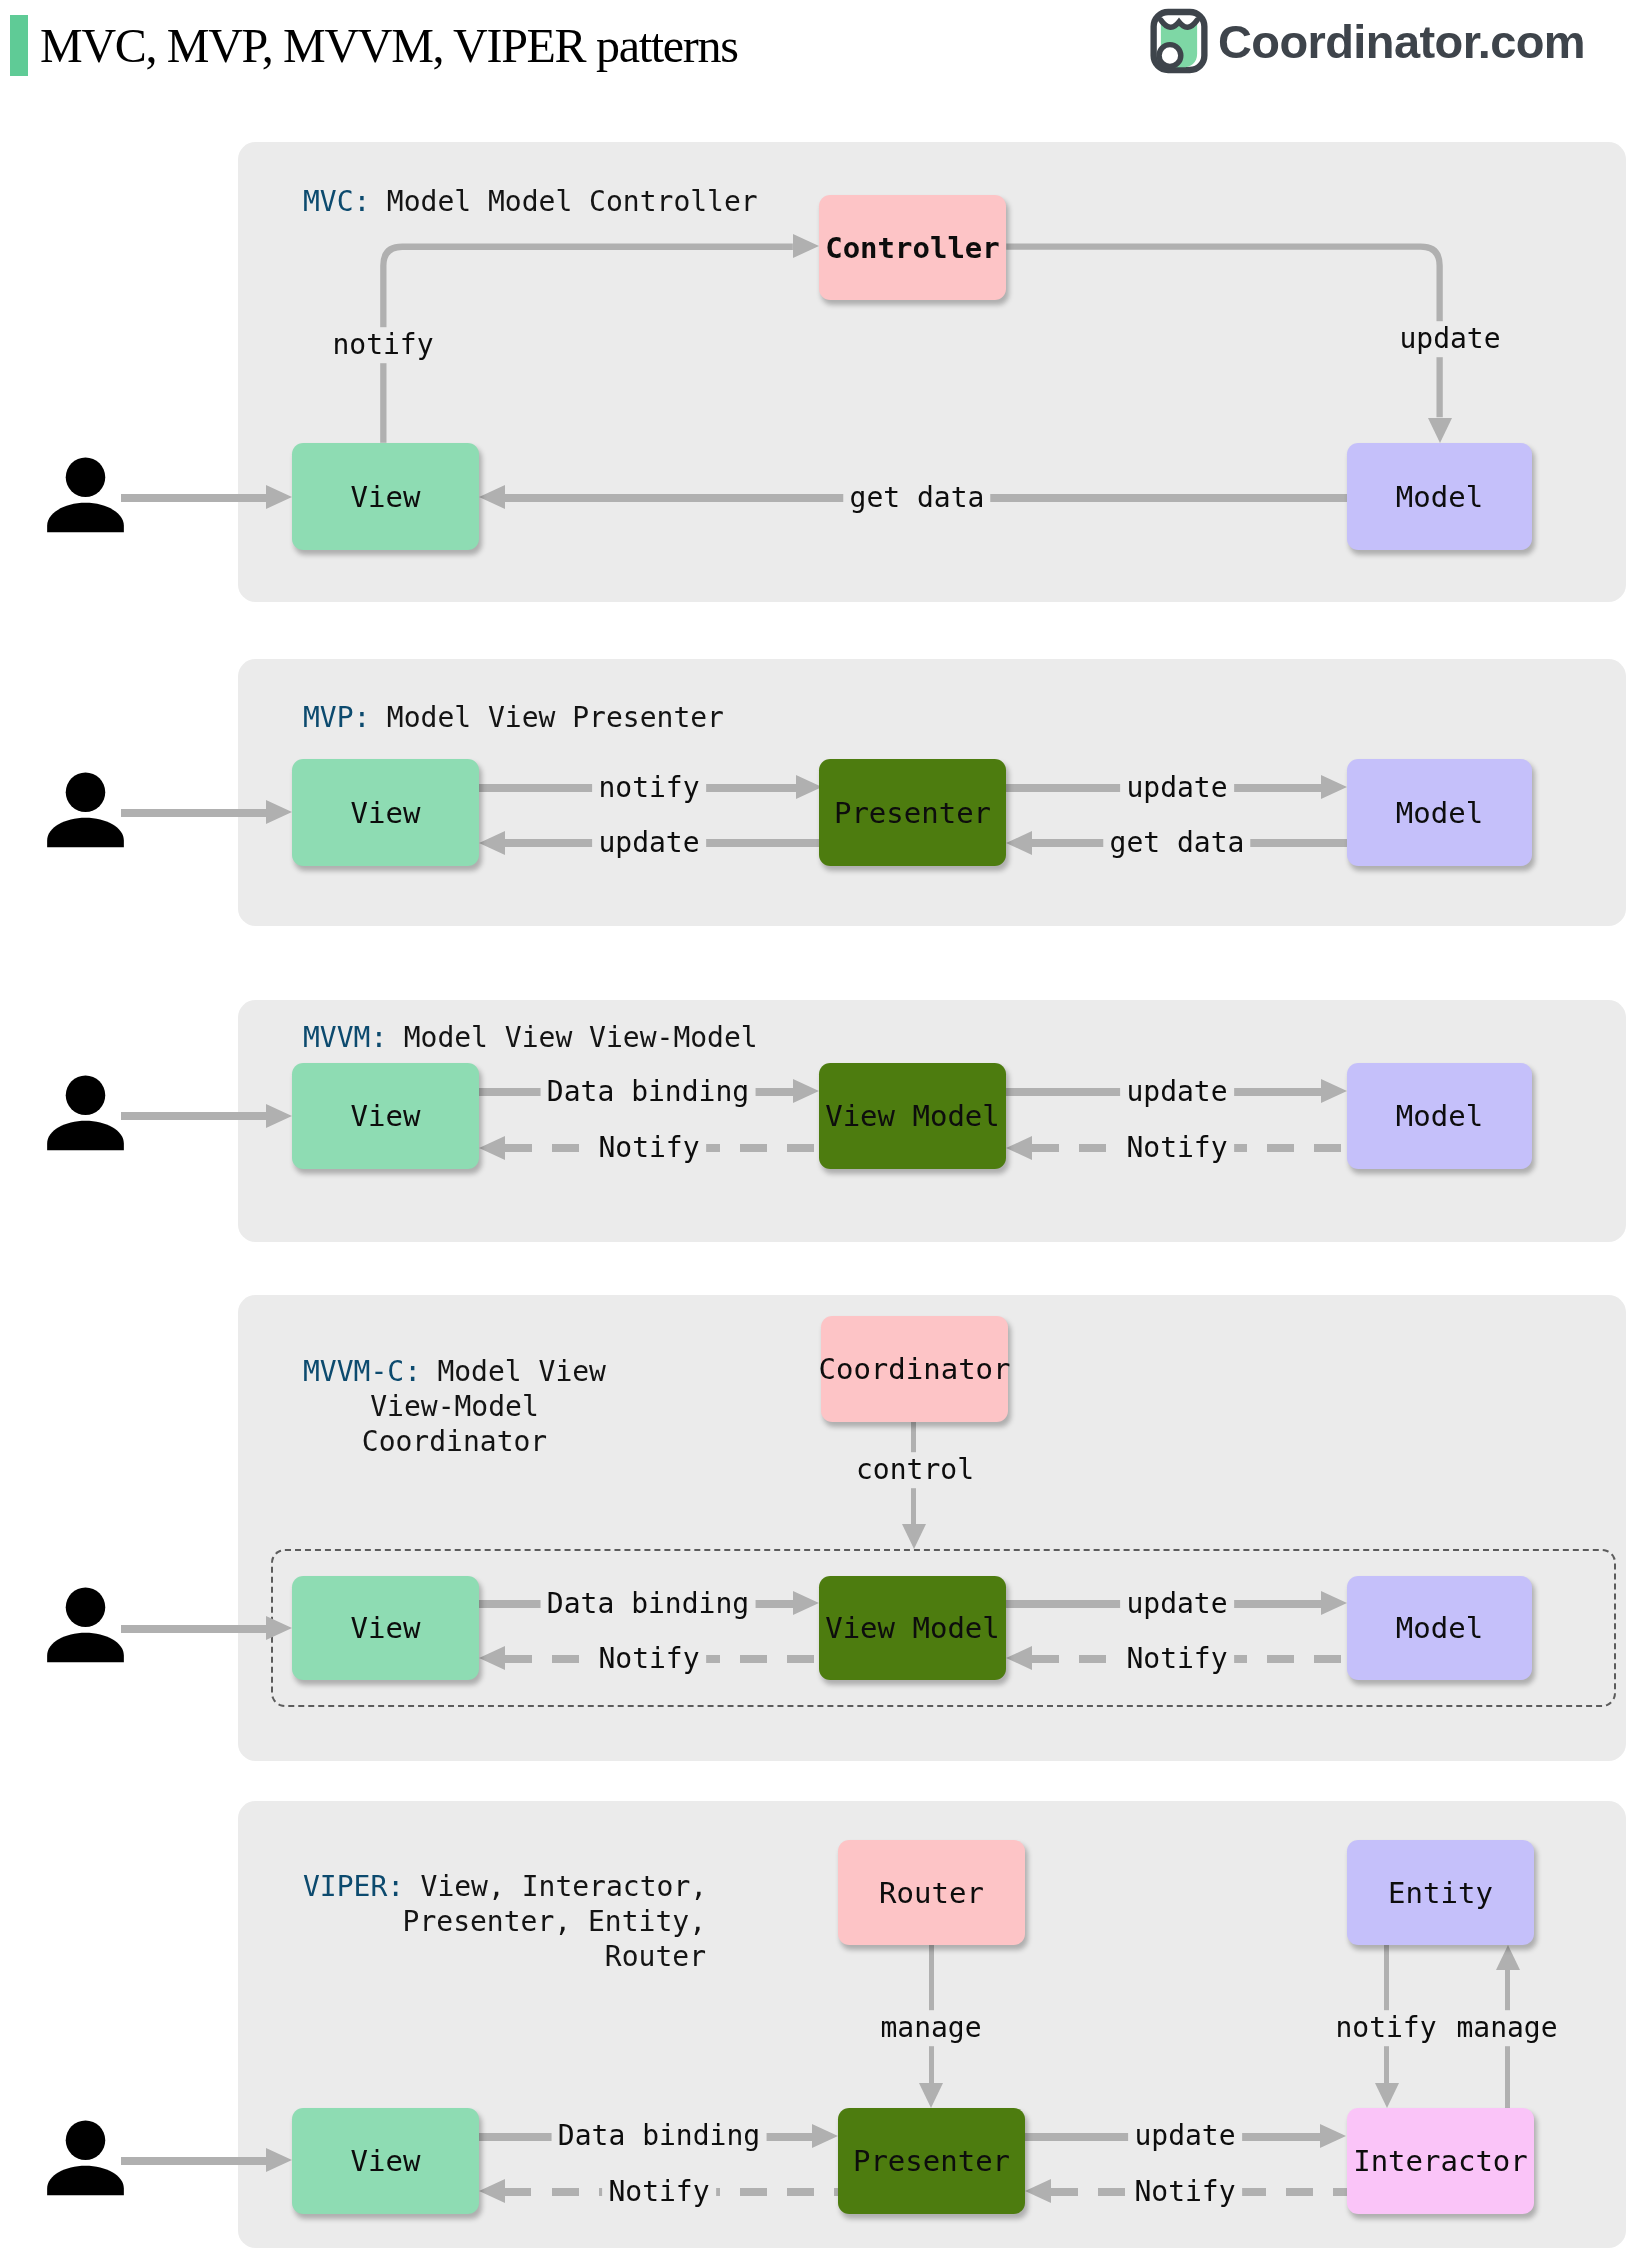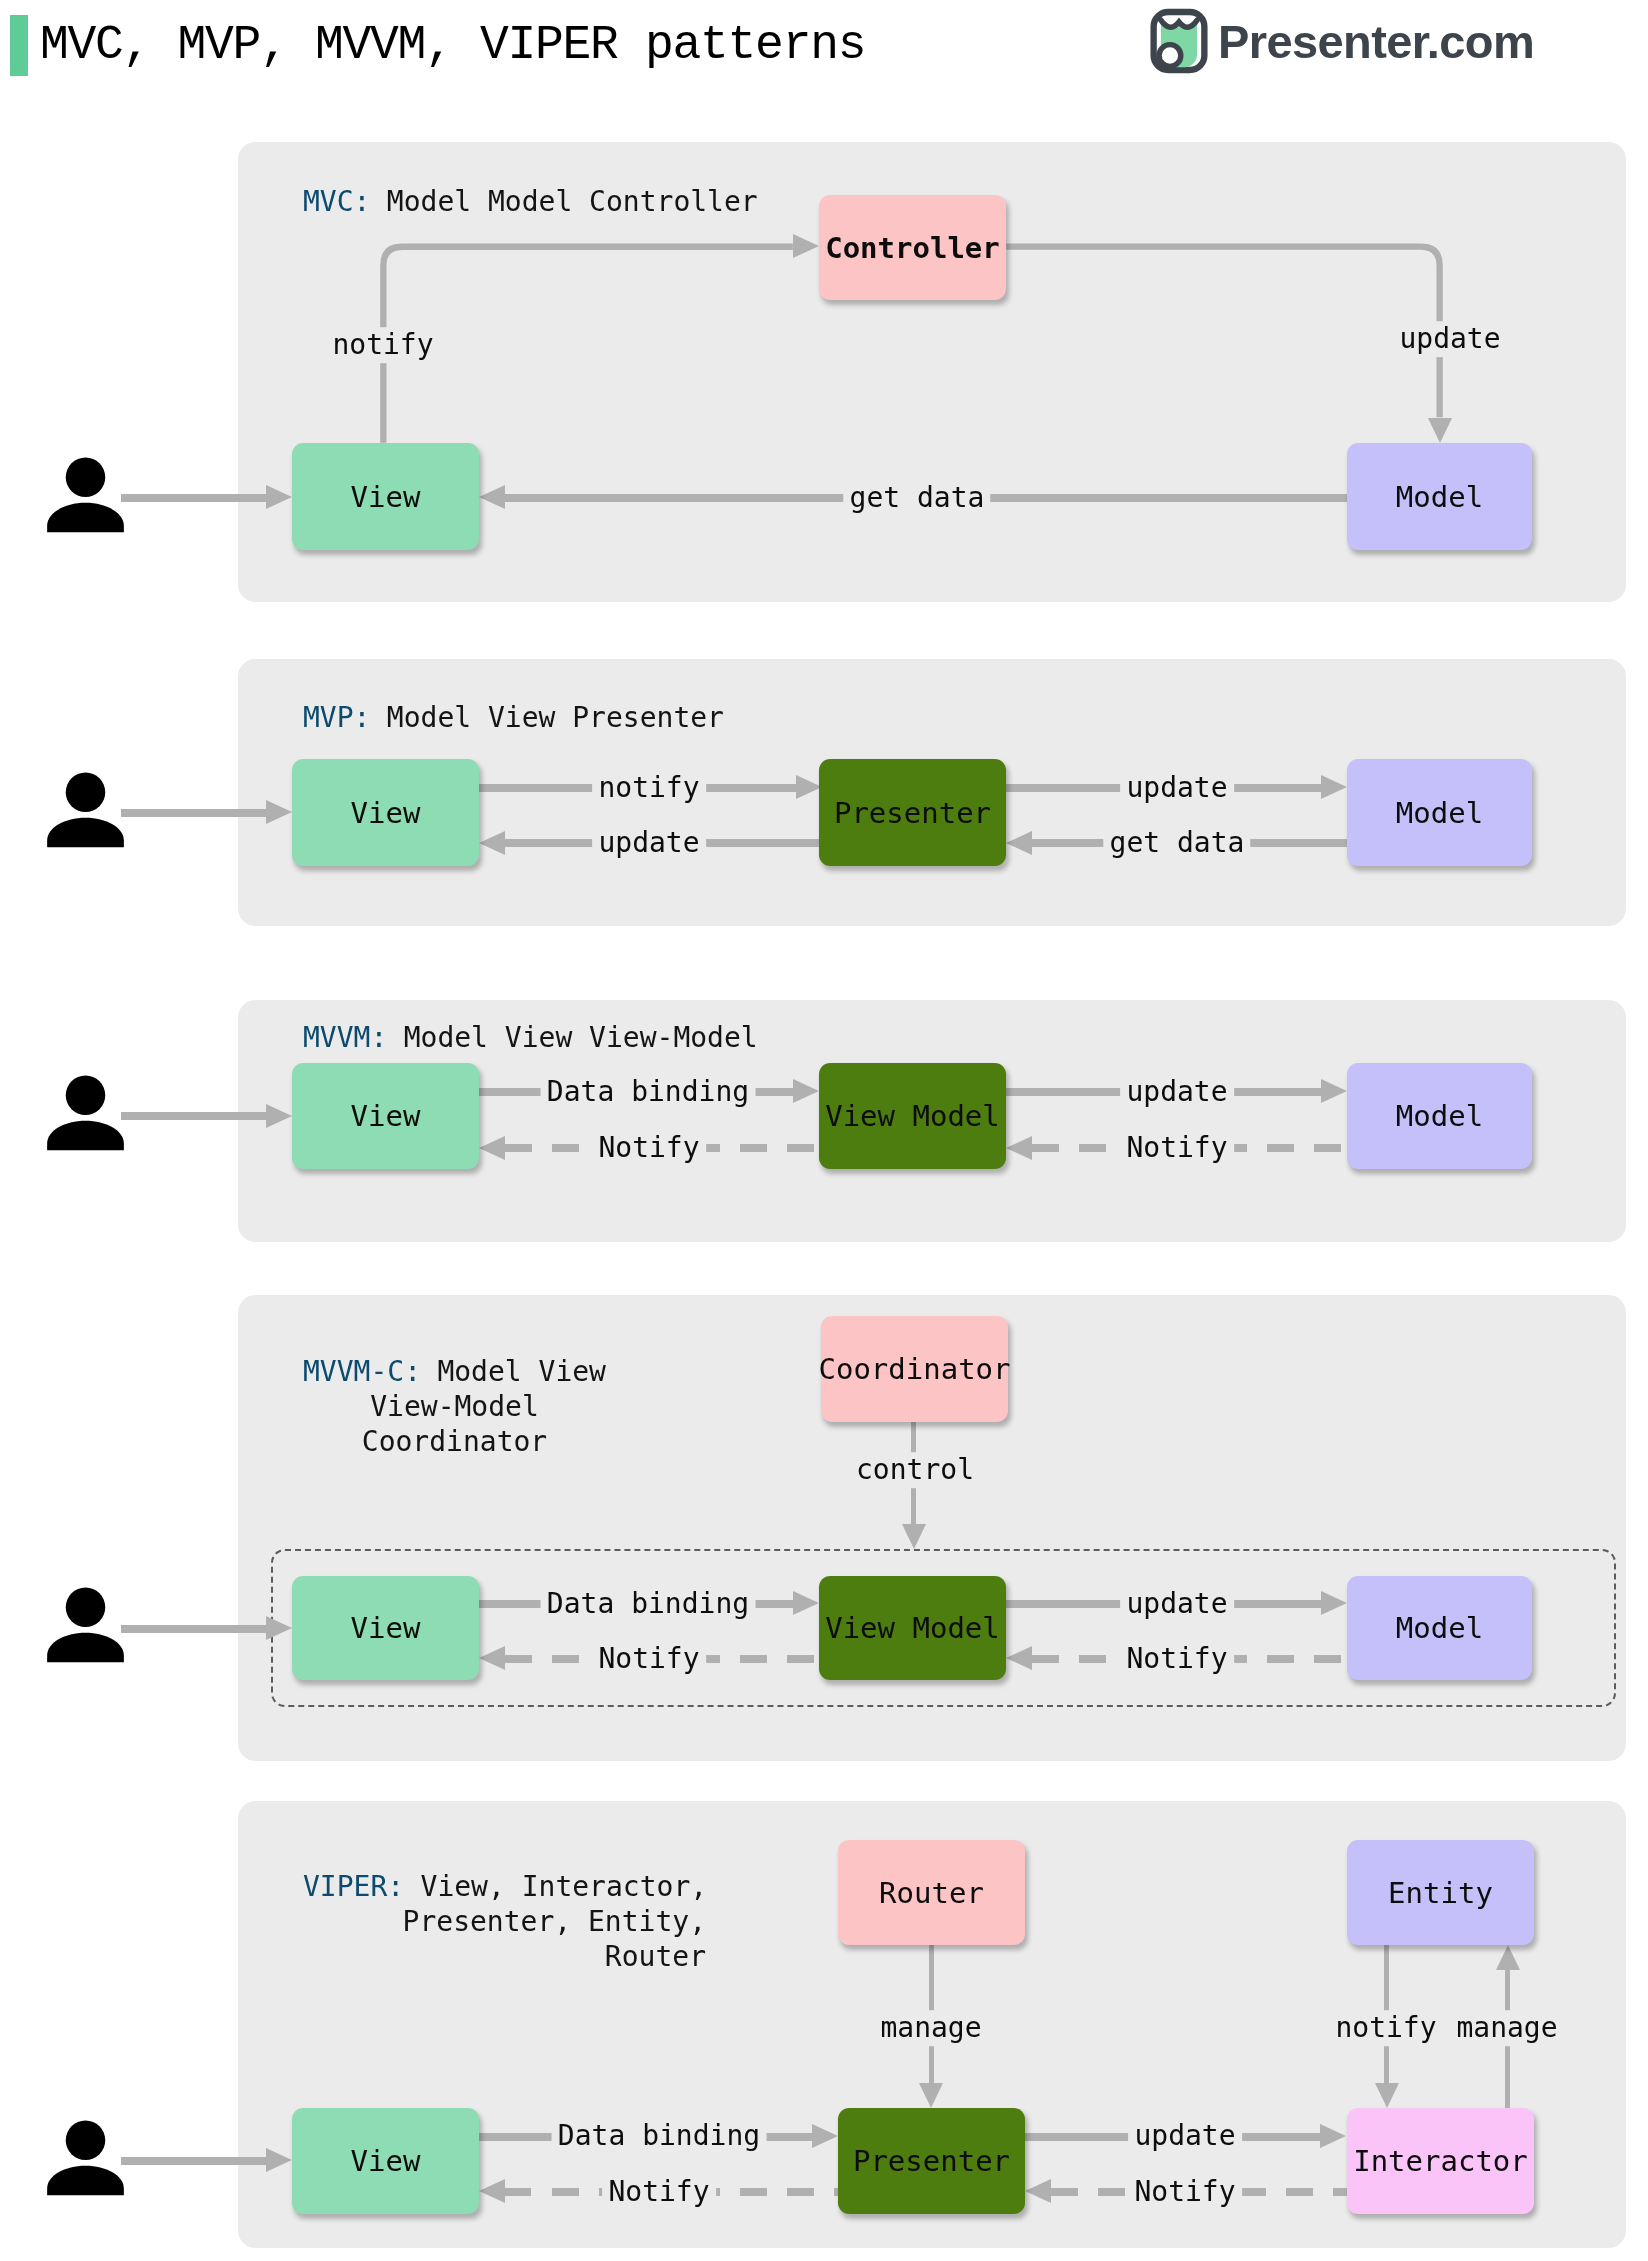--- a/index.html
+++ b/index.html
@@ -1,21 +1,21 @@
 <!DOCTYPE html>
 <html style="font-size:10px"><head>
 <meta charset="utf-8">
 <style>
   html,body{margin:0;padding:0;}
   body{width:1649px;height:2261px;background:#ffffff;position:relative;
        font-family:"DejaVu Sans Mono","Liberation Mono",monospace;}
 
   
   .accent-bar{position:absolute;left:10px;top:15px;width:17.6px;height:61px;background:#5fcb96;}
-  .page-title{position:absolute;left:40px;top:14px;font-family:Liberation Mono, monospace;
+  .page-title{position:absolute;left:40px;top:14px;font-family:Liberation Serif, serif;
       font-size:48px;line-height:63px;color:#000;letter-spacing:-1.3px;white-space:nowrap;}
   .owl{position:absolute;left:1150px;top:7.6px;width:58px;height:66px;}
   .brand{position:absolute;left:1218px;top:11.3px;font-family:"Liberation Sans",sans-serif;
       font-weight:700;font-size:47px;line-height:61px;color:#3e444b;letter-spacing:-0.6px;white-space:nowrap;}
 
   
   .panel{position:absolute;left:238px;width:1388px;background:#ebebeb;border-radius:17.6px;}
 
   
   .tag{position:absolute;font-size:28px;line-height:35px;color:#141414;white-space:nowrap;z-index:4;}
@@ -48,21 +48,21 @@
 <body>
 
 <div class="accent-bar"></div>
 <div class="page-title">MVC, MVP, MVVM, VIPER patterns</div>
 <svg class="owl" viewBox="0 0 64 72">
   <rect x="4" y="4" width="56" height="64" rx="16" fill="#ffffff" stroke="#3e444b" stroke-width="7"></rect>
   <path d="M12 13 C19 23 26 23 32 15 C38 23 45 23 52 13 L52 50 C52 60 45 65 36 65 L28 65 C19 65 12 60 12 50 Z" fill="#7ed7a5"></path>
   <path d="M12 13 C19 23 26 23 32 15 C38 23 45 23 52 13" fill="none" stroke="#3e444b" stroke-width="6" stroke-linecap="round"></path>
   <circle cx="22" cy="52" r="12" fill="#ffffff" stroke="#3e444b" stroke-width="6"></circle>
 </svg>
-<div class="brand">Presenter.com</div>
+<div class="brand">Coordinator.com</div>
 
 <div class="panel" style="top:142px;height:460px;"></div>
 <div class="tag" style="left:303px;top:184px;">
   <span class="blue">MVC:</span><span>Model Model Controller</span>
 </div>
 
 <svg class="person" style="left:39px;top:449px;" viewBox="0 0 24 24">
   <circle cx="12" cy="7.3" r="5.1"></circle>
     <path d="M12 13.9c-5.3 0-9.9 2.5-9.9 5.9v1.7h19.8v-1.7c0-3.4-4.6-5.9-9.9-5.9z"></path>
   </svg>

